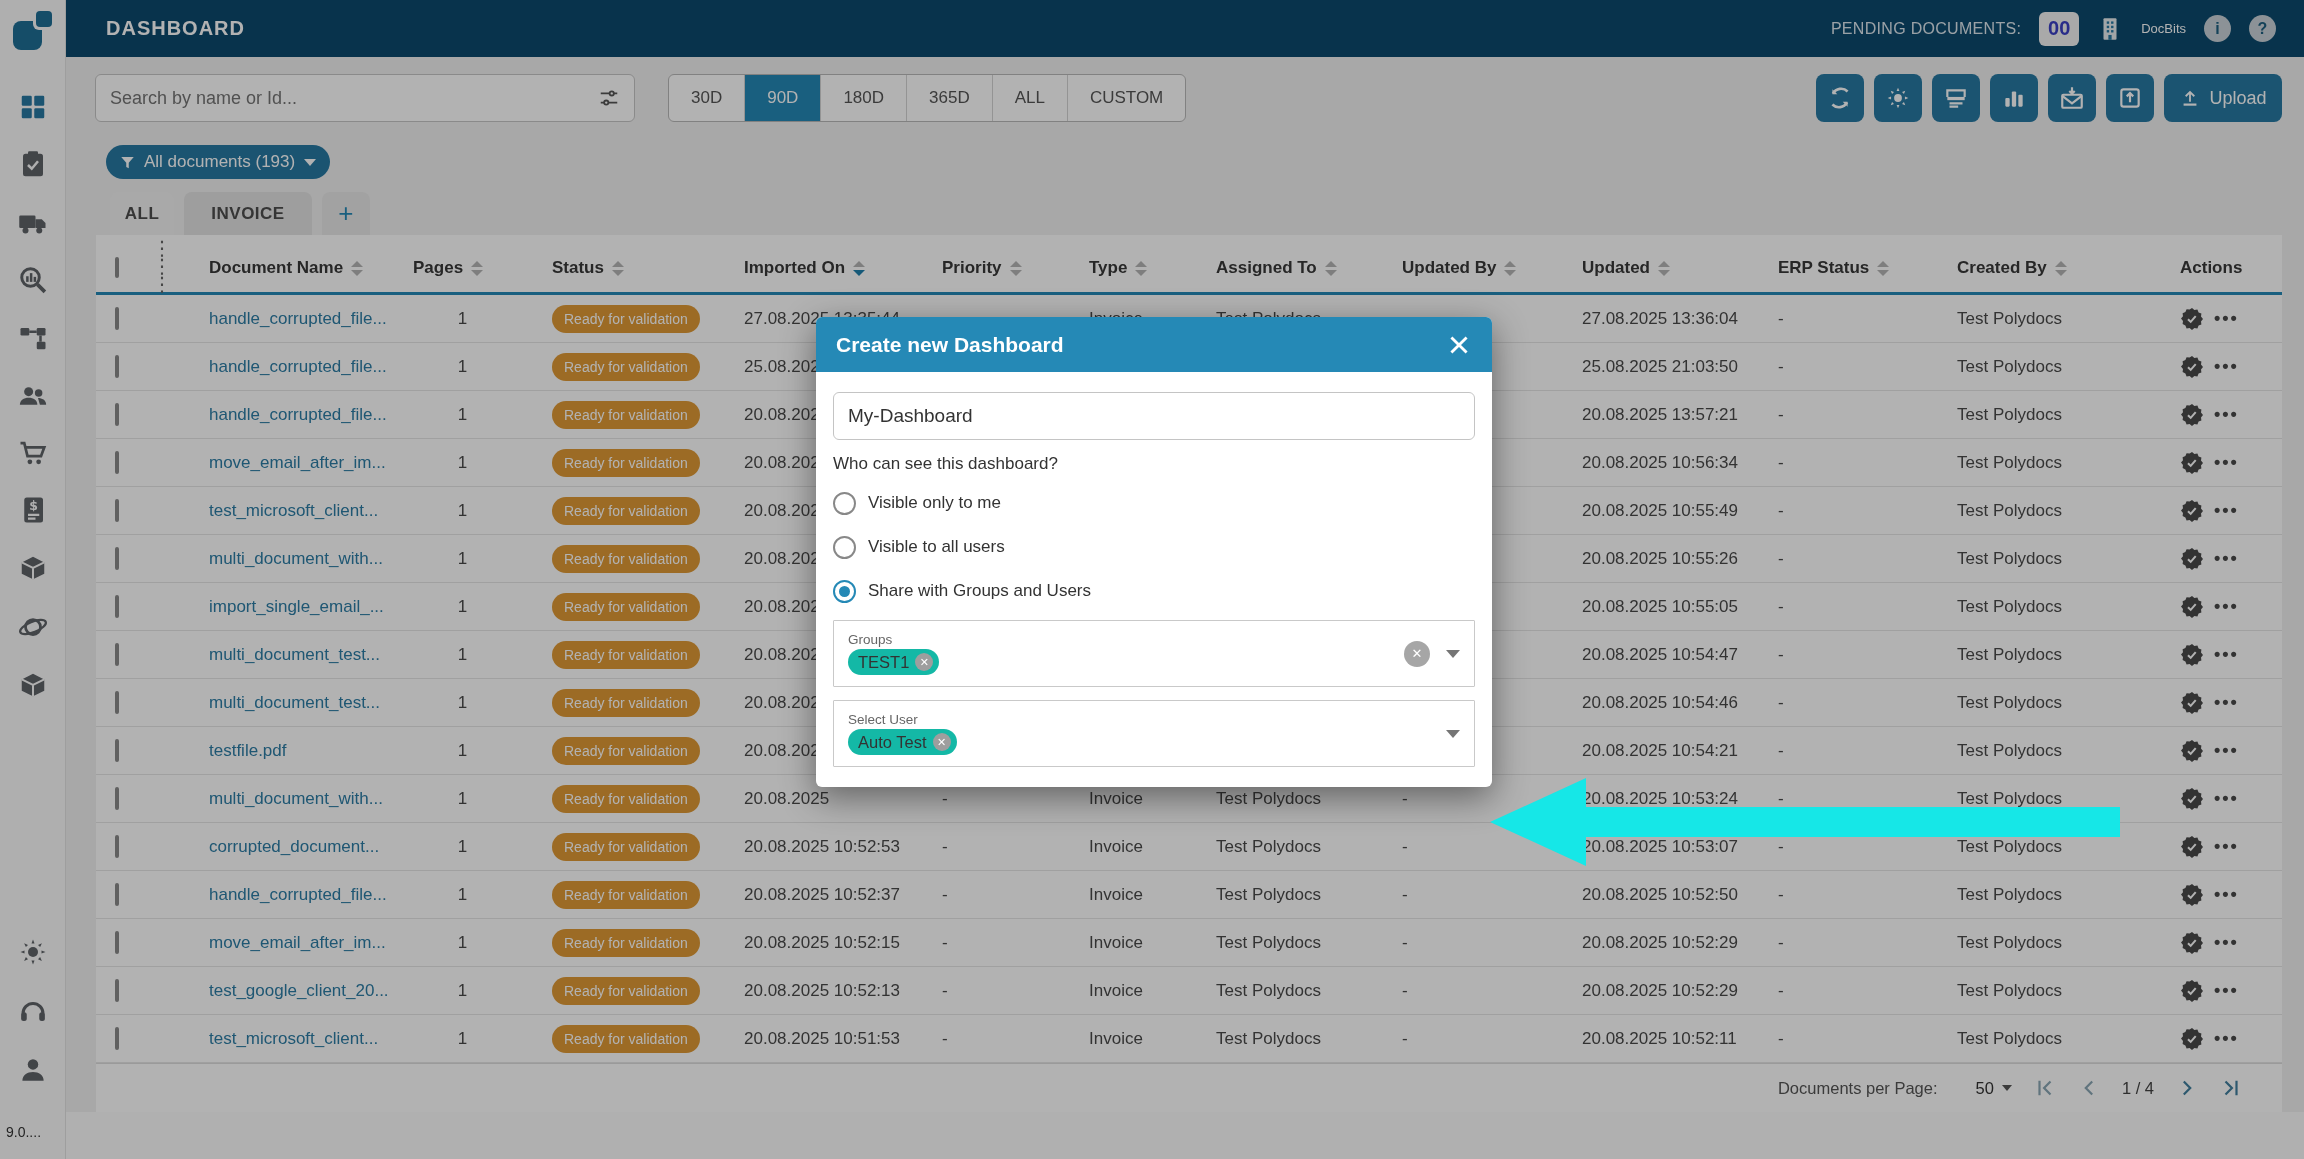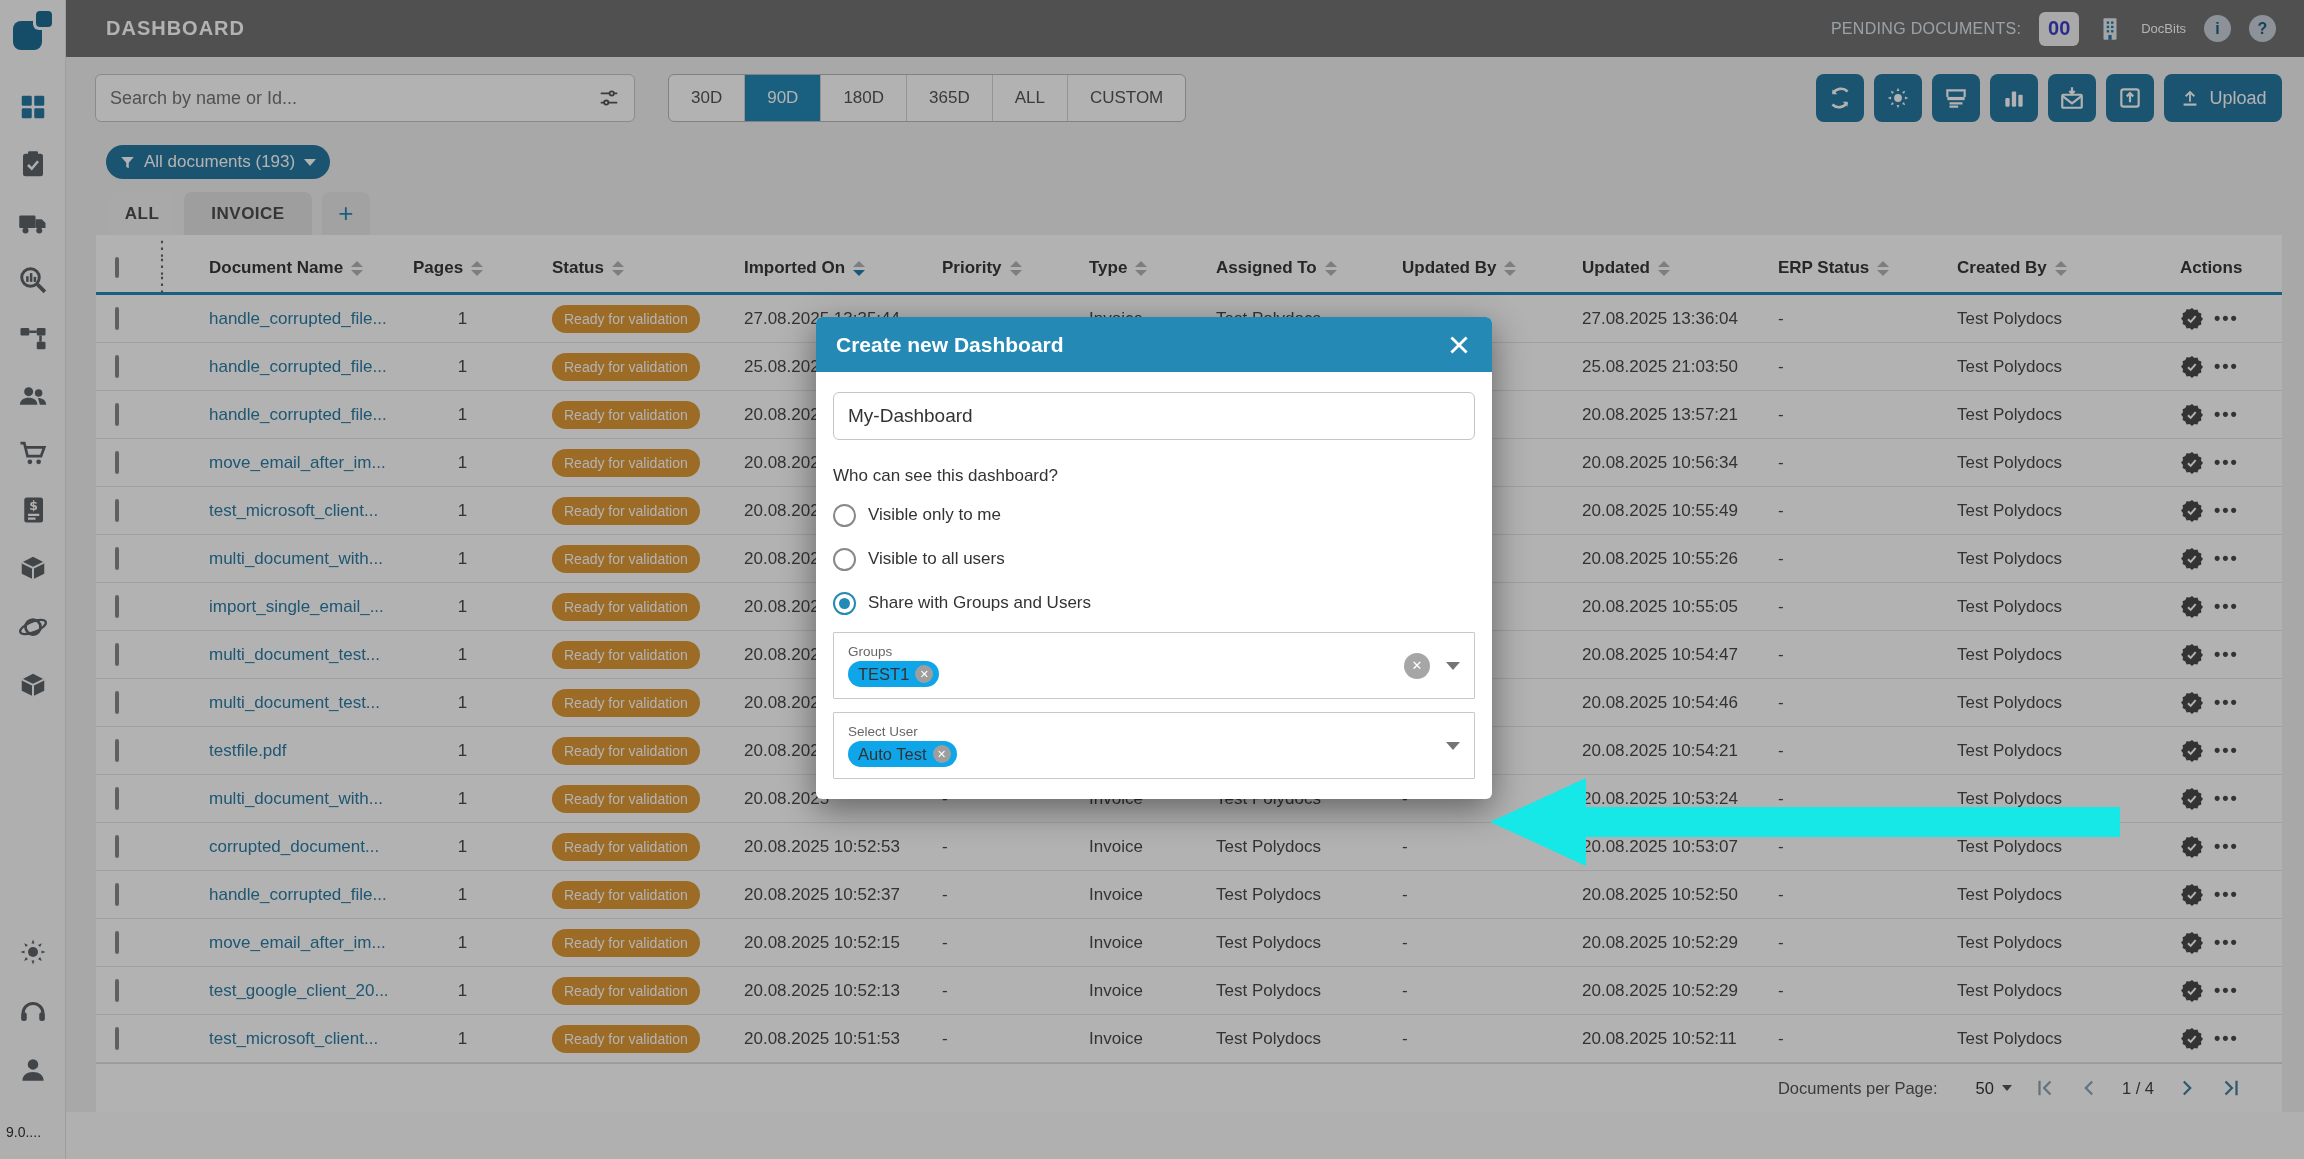--- a/index.html
+++ b/index.html
@@ -9,21 +9,21 @@
 
   
   #sidebar { position:absolute; left:0; top:0; width:66px; height:1159px; background:#fbfbfb; border-right:1px solid #e2e2e2; z-index:2; }
   .logo { position:absolute; left:11px; top:8px; width:44px; height:44px; }
   .side-ic { position:absolute; left:18px; width:30px; height:30px; color:#5f6368; cursor:pointer; }
   .side-ic.active { color:#2779a3; }
   .side-ic svg { width:30px; height:30px; display:block; }
   #version { position:absolute; left:6px; top:1124px; font-size:14px; color:#333; z-index:3; }
 
   
-  #topbar { position:absolute; left:66px; top:0; width:2238px; height:57px; background:#737373; display:flex; align-items:center; z-index:2; }
+  #topbar { position:absolute; left:66px; top:0; width:2238px; height:57px; background:#0c4a6e; display:flex; align-items:center; z-index:2; }
   #page-title { margin-left:40px; color:#fff; font-size:20px; font-weight:bold; letter-spacing:1px; }
   #topbar-right { margin-left:auto; display:flex; align-items:center; gap:18px; padding-right:28px; }
   #pending-label { color:#dde7ee; font-size:16px; letter-spacing:.3px; }
   #pending-badge { background:#f2f2f2; border-radius:6px; min-width:40px; height:34px; display:flex; align-items:center; justify-content:center; color:#3b3fc4; font-weight:bold; font-size:20px; padding:0 6px; }
   .bar-ic { width:26px; height:26px; display:block; }
   #brand-name { color:#fff; font-size:13px; }
   .round-ic { width:27px; height:27px; border-radius:50%; background:#c9d2d8; color:#1d5f80; font-weight:bold; font-size:16px; display:flex; align-items:center; justify-content:center; cursor:pointer; }
 
   
   #search-box { position:absolute; left:95px; top:74px; width:540px; height:48px; background:#fff; border:1px solid #c6c6c6; border-radius:6px; display:flex; align-items:center; padding:0 14px; }
@@ -79,33 +79,33 @@
   #footer-strip { position:absolute; left:66px; top:1112px; width:2238px; height:47px; background:#fcfcfc; }
 
   
   #overlay { position:absolute; left:0; top:0; width:2304px; height:1159px; background:rgba(0,0,0,0.30); z-index:50; }
   #modal { position:absolute; left:816px; top:317px; width:676px; z-index:60; background:#fff; border-radius:6px; box-shadow:0 10px 35px rgba(0,0,0,.45); overflow:hidden; }
   #modal-header { height:55px; background:#2589b6; display:flex; align-items:center; padding:0 20px; }
   #modal-title { color:#fff; font-size:21px; font-weight:bold; }
   #modal-close { margin-left:auto; width:26px; height:26px; color:#fff; cursor:pointer; }
   #modal-body { padding:20px 17px 20px 17px; }
   #dash-name-input { width:100%; height:48px; border:1.5px solid #c4c4c4; border-radius:6px; font-size:19px; color:#333; padding:0 14px; font-family:inherit; outline:none; }
-  #visibility-q { margin-top:26px; font-size:17px; color:#333; }
+  #visibility-q { margin-top:14px; font-size:17px; color:#333; }
   .radio-row { display:flex; align-items:center; gap:12px; margin-top:14px; height:30px; cursor:pointer; }
   .radio { width:23px; height:23px; border-radius:50%; border:2px solid #888; background:#fff; position:relative; flex:none; }
   .radio.selected { border-color:#2589b6; }
   .radio.selected::after { content:""; position:absolute; left:4px; top:4px; width:11px; height:11px; border-radius:50%; background:#2589b6; }
   .radio-label { font-size:17px; color:#333; }
   .select-field { border:1.33px solid #c9c9c9; border-radius:1px; height:67px; padding:7px 14px; display:flex; align-items:center; position:relative; }
   #groups-field { margin-top:14px; }
   #user-field { margin-top:13px; }
   .field-inner { flex:1; }
   .field-label { font-size:13.5px; color:#666; }
   .chips { display:flex; gap:8px; margin-top:2px; }
-  .chip-item { background:#0ea5e9; border-radius:13px; height:26px; display:flex; align-items:center; gap:6px; padding:0 6px 0 10px; font-size:16.5px; color:#333; }
+  .chip-item { background:#14b8a6; border-radius:13px; height:26px; display:flex; align-items:center; gap:6px; padding:0 6px 0 10px; font-size:16.5px; color:#333; }
   .chip-x { width:18px; height:18px; border-radius:50%; background:#9e9e9e; color:#fff; font-size:11px; display:flex; align-items:center; justify-content:center; cursor:pointer; }
   .clear-circle { width:26px; height:26px; border-radius:50%; background:#a6a6a6; color:#fff; font-size:13px; display:flex; align-items:center; justify-content:center; cursor:pointer; margin-right:16px; }
   .field-caret { width:0; height:0; border-left:7px solid transparent; border-right:7px solid transparent; border-top:8px solid #757575; cursor:pointer; }
   #modal-buttons { display:flex; justify-content:flex-end; gap:13px; margin-top:28px; }
   .m-btn { height:46px; border:none; border-radius:6px; color:#fff; font-size:17.5px; font-family:inherit; padding:0 18px; cursor:pointer; }
   #cancel-btn { background:#9e9e9e; }
   #save-btn { background:#2589b6; }
 
   #cyan-arrow { position:absolute; left:1490px; top:778px; z-index:70; }
 </style>

